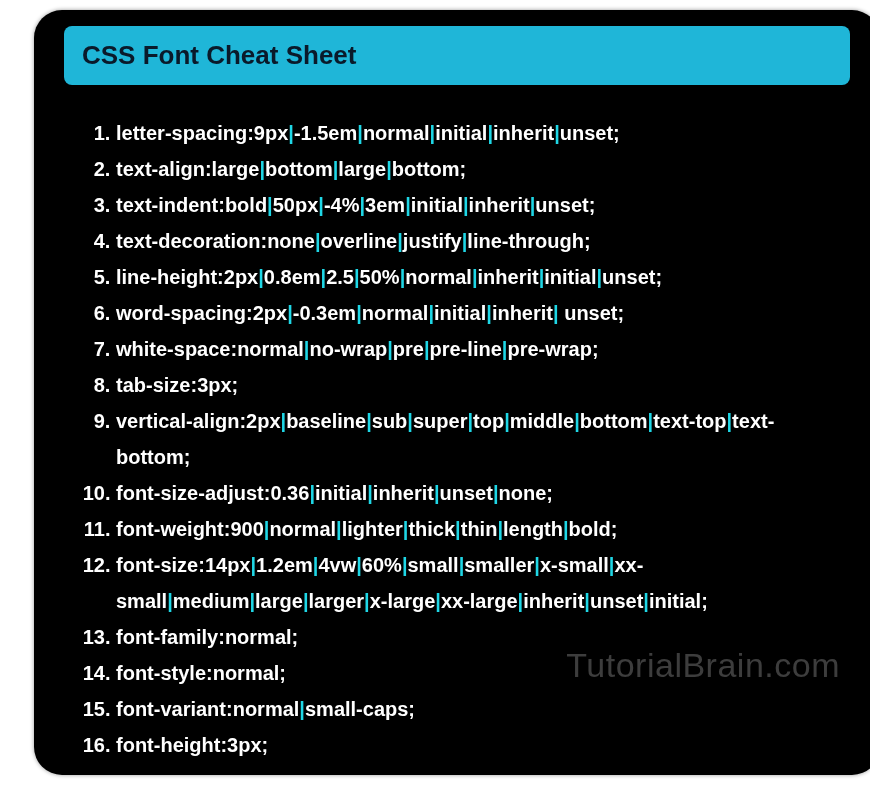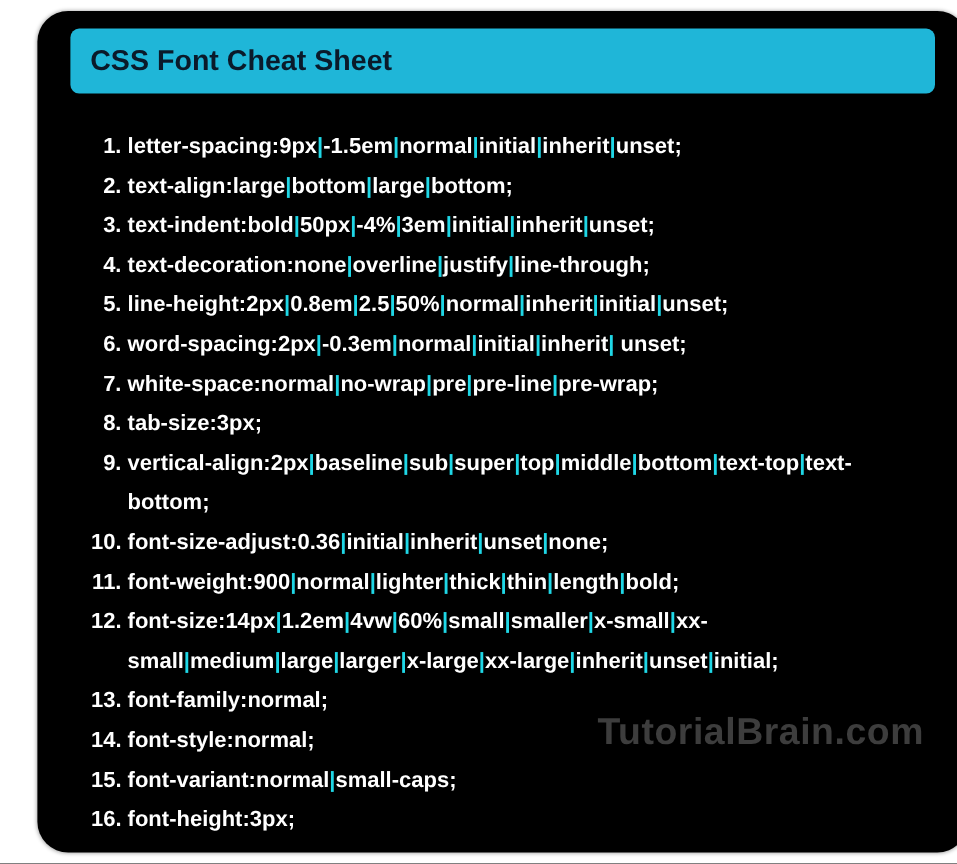--- a/index.html
+++ b/index.html
@@ -44,21 +44,21 @@
     margin: 0;
     word-break: break-word;
   }
   .prop { color: #fff; }
   .sep  { color: #1fd7e6; }
   .watermark {
     position: absolute;
     right: 40px;
     bottom: 90px;
     font-size: 34px;
-    font-weight: 700;
+    font-weight: 400;
     color: #3d3d3d;
     font-family: "Segoe UI", Arial, sans-serif;
     letter-spacing: 0.5px;
     pointer-events: none;
   }
 </style>
 </head>
 <body>
 
 <div class="card">

